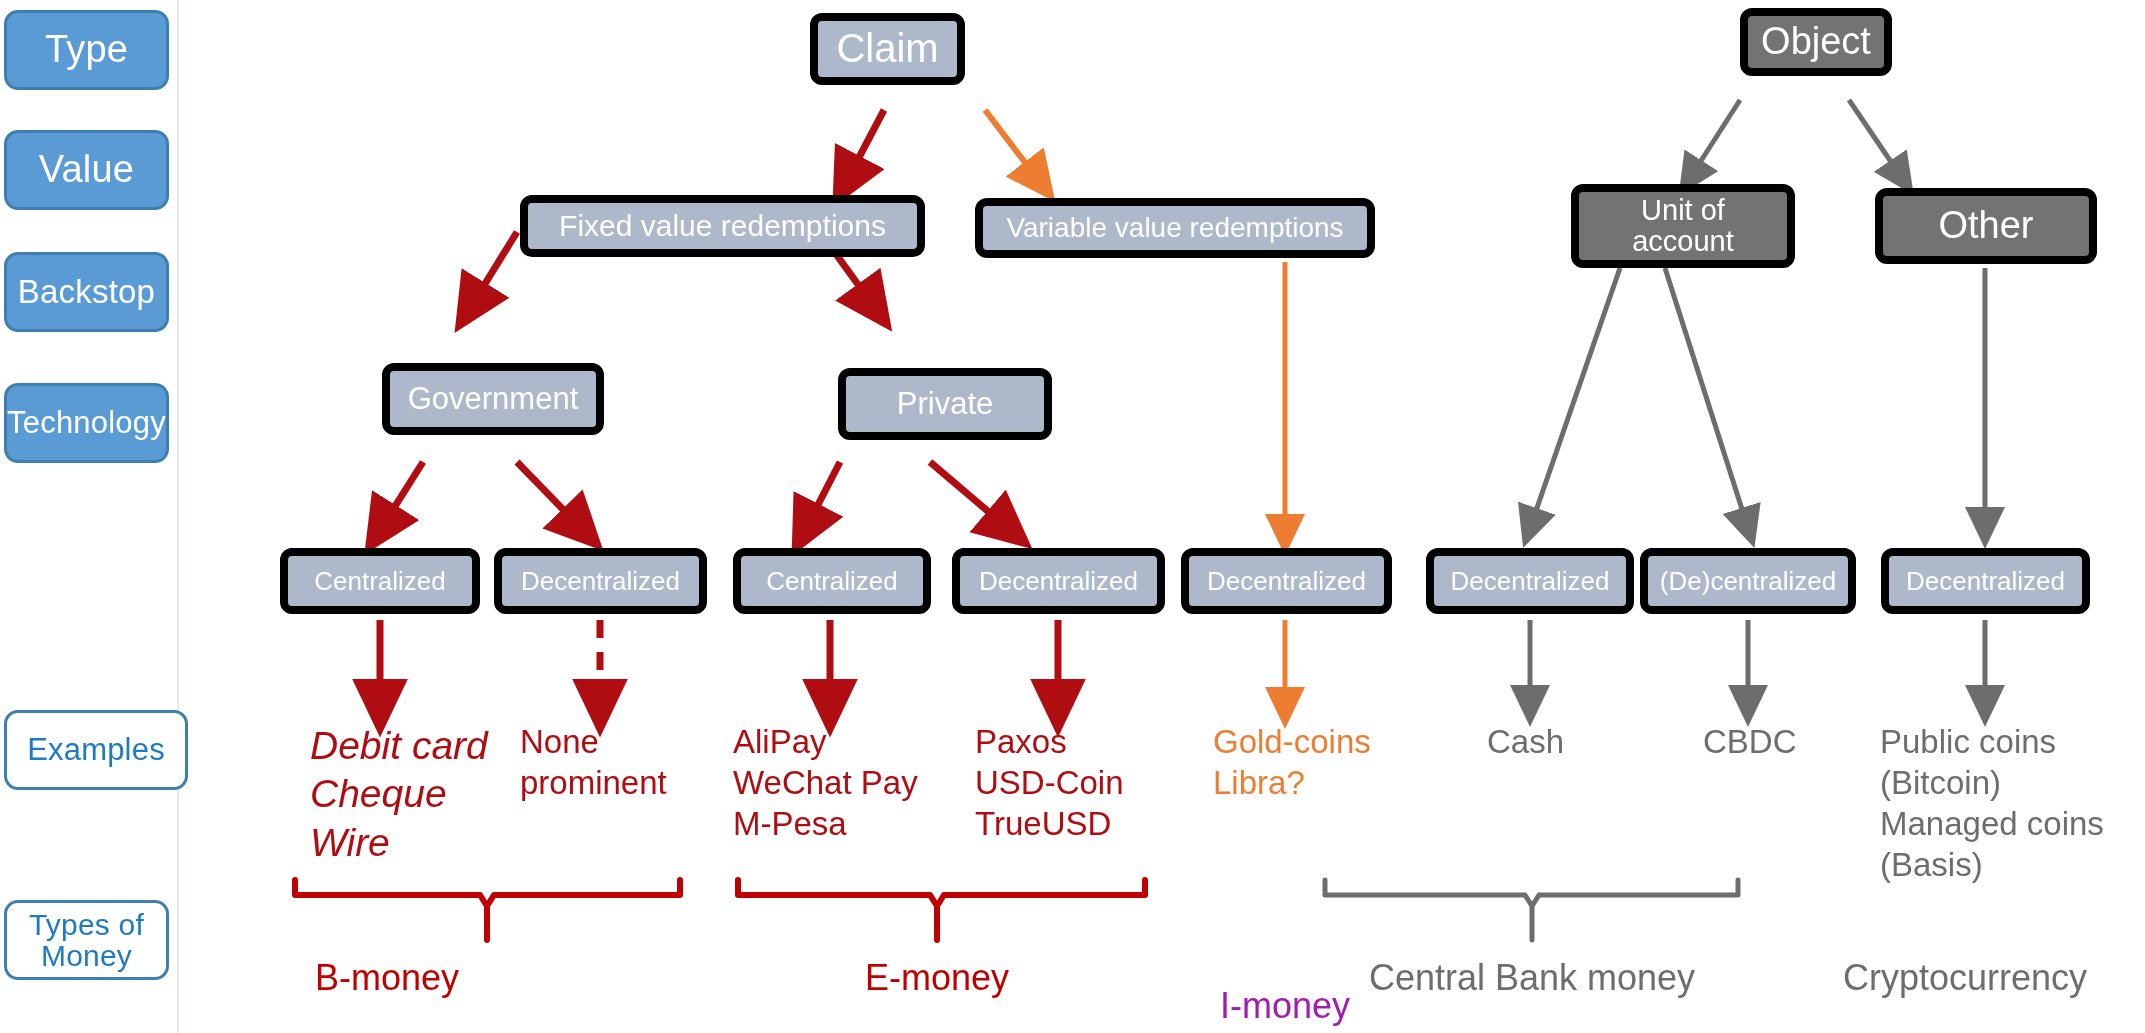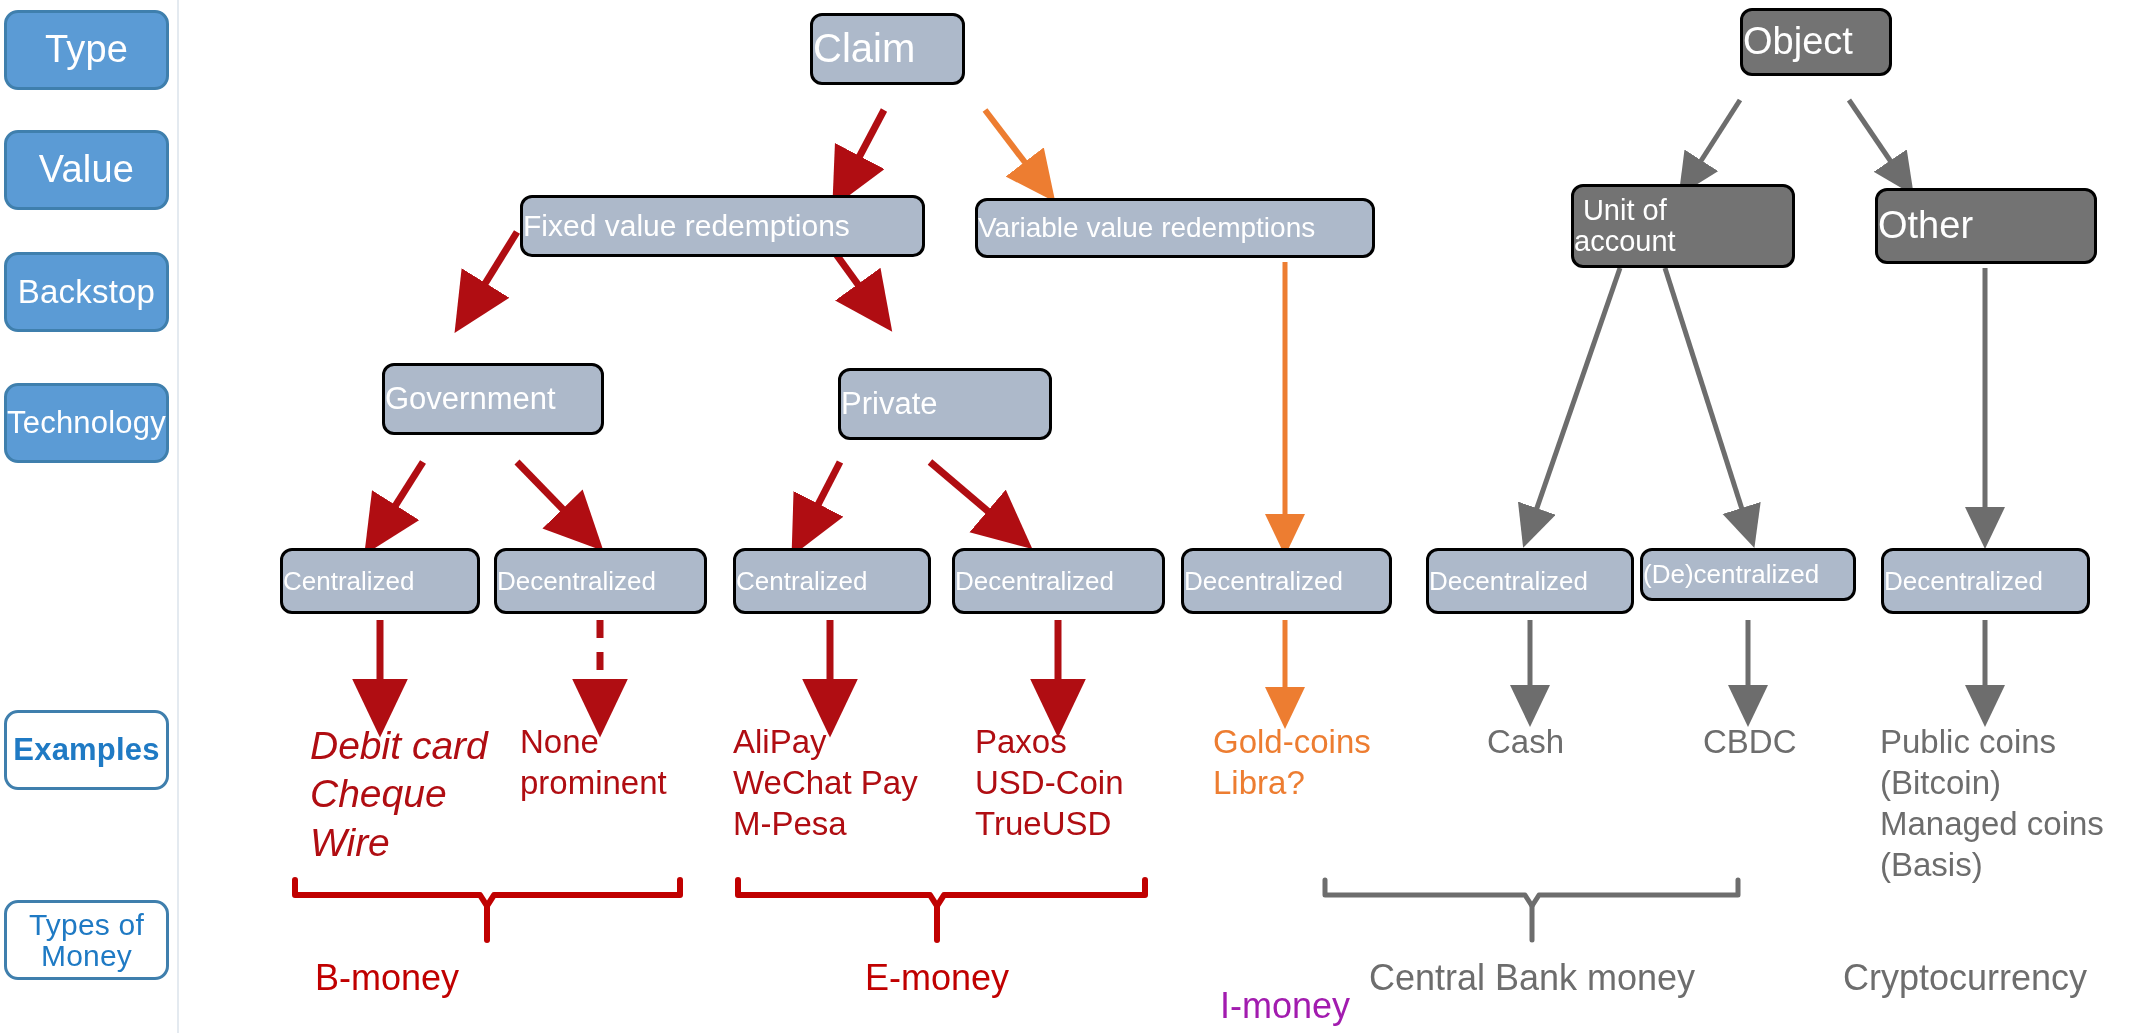--- a/index.html
+++ b/index.html
@@ -26,23 +26,23 @@
     line-height:1.05;
     letter-spacing:.2px;
   }
   .rowlabel.filled{background:#5b9bd5;color:#ffffff;}
   .rowlabel.hollow{background:#ffffff;color:#1f7ac4;}
 
   
   .node{
     position:absolute;
     box-sizing:border-box;
-    border:3px solid #000000;
+    border:8px solid #000000;
     border-radius:12px;
-    display:flex;align-items:center;justify-content:flex-start;
+    display:flex;align-items:center;justify-content:center;
     text-align:center;
     color:#ffffff;
     line-height:1.08;
     background:#adb9ca;
     white-space:nowrap;
   }
   .node.dark{background:#737373;}
 
   
   .leaf{
@@ -173,21 +173,21 @@
   </div>
 
   <div class="rowlabel filled" style="left:4px;top:252px;width:165px;height:80px;font-size:33px;">
     <span>Backstop</span>
   </div>
 
   <div class="rowlabel filled" style="left:4px;top:383px;width:165px;height:80px;font-size:31px;">
     <span>Technology</span>
   </div>
 
-  <div class="rowlabel hollow" style="left:4px;top:710px;width:165px;height:80px;font-size:31px;font-weight:bold;">
+  <div class="rowlabel hollow" style="left:4px;top:710px;width:184px;height:80px;font-size:31px;">
     <span>Examples</span>
   </div>
 
   <div class="rowlabel hollow" style="left:4px;top:900px;width:165px;height:80px;font-size:30px;">
     <span class="lb" style="white-space:pre-line;">Types of
 Money</span>
   </div>
 
   <div class="node" style="left:810px;top:13px;width:155px;height:72px;font-size:40px;">
     <span>Claim</span>
@@ -239,21 +239,21 @@
   </div>
 
   <div class="node" style="left:1181px;top:548px;width:211px;height:66px;font-size:26px;">
     <span>Decentralized</span>
   </div>
 
   <div class="node" style="left:1426px;top:548px;width:208px;height:66px;font-size:26px;">
     <span>Decentralized</span>
   </div>
 
-  <div class="node" style="left:1640px;top:548px;width:216px;height:53px;font-size:26px;">
+  <div class="node" style="left:1640px;top:548px;width:216px;height:66px;font-size:26px;">
     <span>(De)centralized</span>
   </div>
 
   <div class="node" style="left:1881px;top:548px;width:209px;height:66px;font-size:26px;">
     <span>Decentralized</span>
   </div>
 
   <div class="leaf red" style="left:310px;top:722px;font-size:39px;font-style:italic;">Debit card
 Cheque
 Wire</div>

